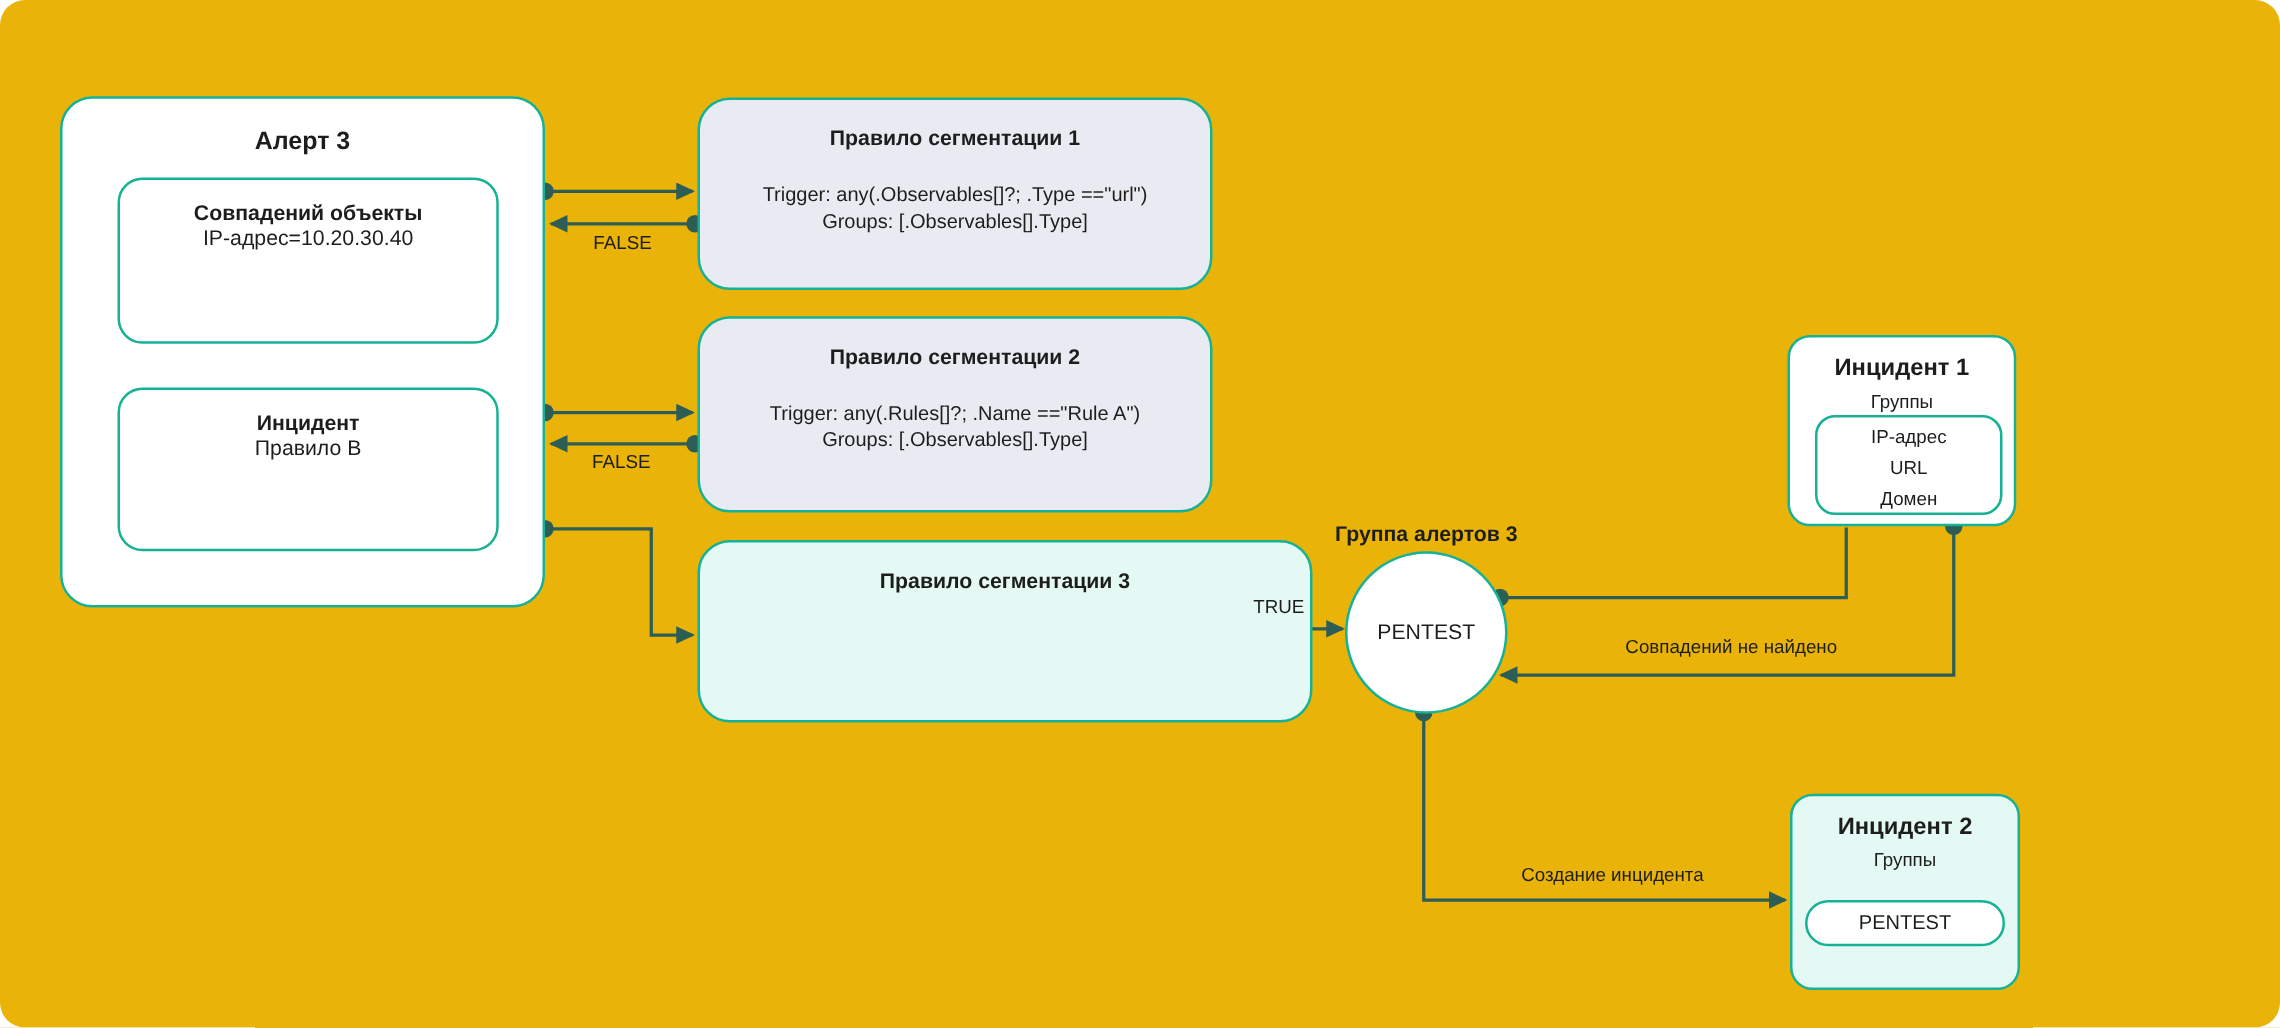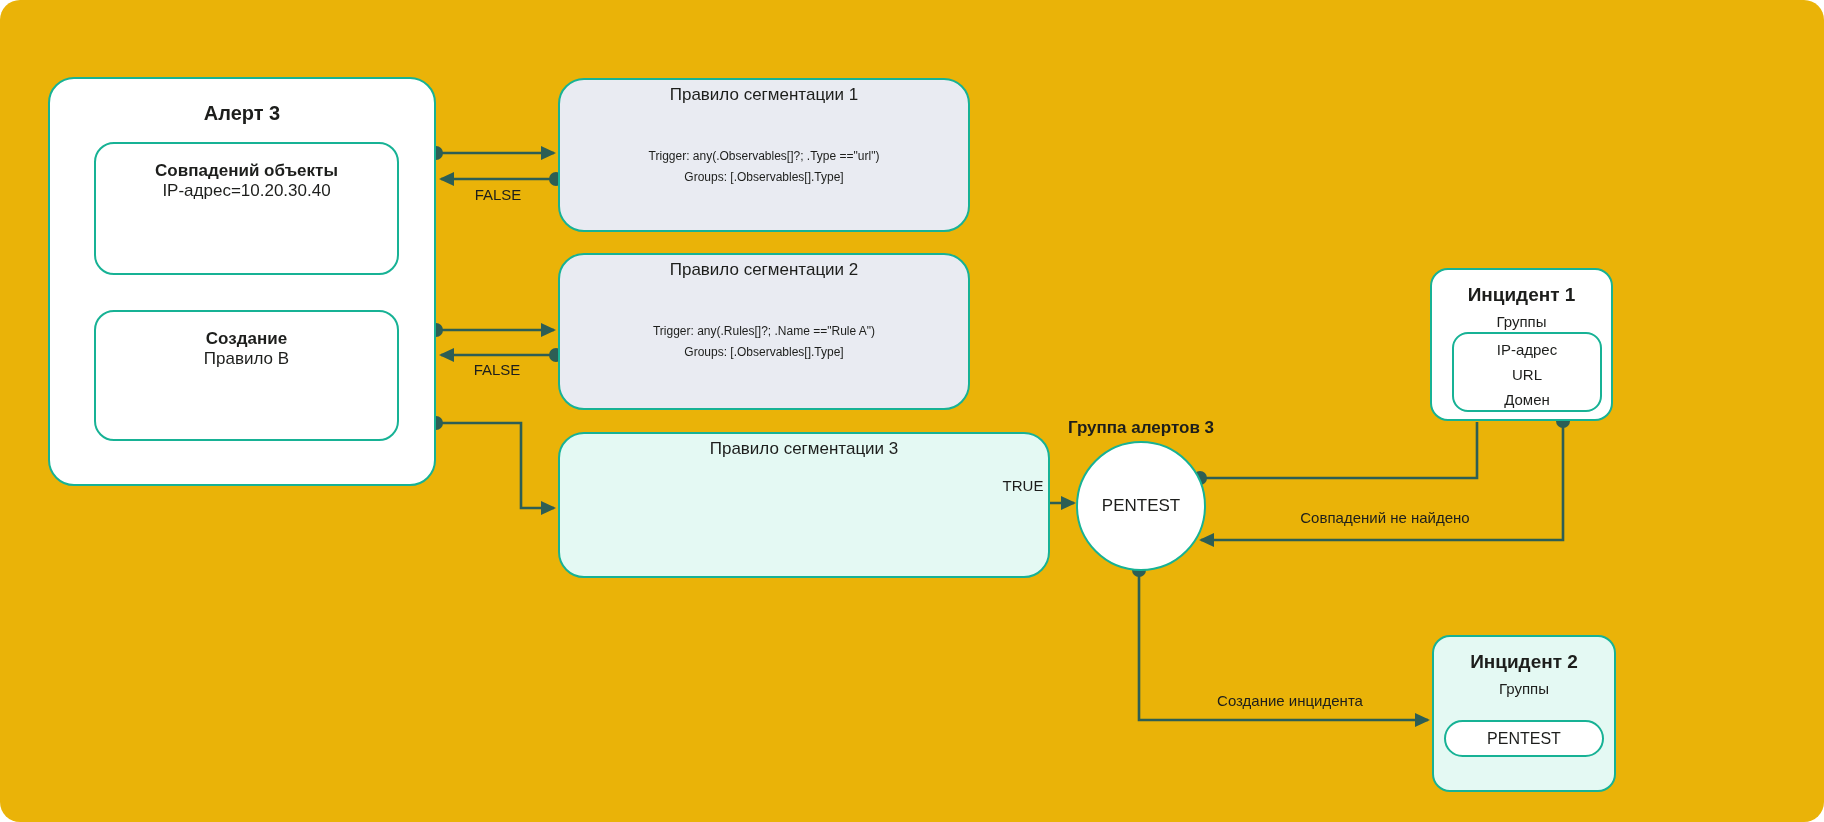--- a/index.html
+++ b/index.html
@@ -16,22 +16,22 @@
   .gray { background:#e9ebf2; }
   .mint { background:#e4f9f3; }
 
   .alert-title { font-weight:bold; font-size:20px; margin-top:23px; }
   .inner-box { position:absolute; box-sizing:border-box; border:2px solid #17b295;
                border-radius:20px; background:#ffffff; left:44px; width:305px;
                text-align:center; }
   .inner-title { font-weight:bold; font-size:17px; margin-top:17px; }
   .inner-value { font-size:17px; }
 
-  .rule-title { font-weight:normal; font-size:17px; margin-top:5px; }
-  .rule-body  { font-size:12px; margin-top:41px; line-height:21px; }
+  .rule-title { font-weight:bold; font-size:17px; margin-top:21px; }
+  .rule-body  { font-size:16px; margin-top:25px; line-height:21px; }
   .rule-small .rule-body { font-size:13px; line-height:19px; margin-top:27px; }
 
   .group-circle { position:absolute; left:1076px; top:441px; width:130px; height:130px;
                   box-sizing:border-box; border:2.5px solid #17b295; border-radius:50%;
                   background:#ffffff; display:flex; align-items:center; justify-content:center;
                   font-size:17px; }
   .group-label { position:absolute; left:1041px; top:418px; width:200px;
                  font-weight:bold; font-size:17px; text-align:center; }
 
   .incident-title { font-weight:bold; font-size:19px; margin-top:14px; }
@@ -80,21 +80,21 @@
     </g>
   </svg>
 
   <div class="box r26" style="left:48px; top:77px; width:388px; height:409px;">
     <div class="alert-title">Алерт 3</div>
     <div class="inner-box" style="top:63px; height:133px;">
       <div class="inner-title">Совпадений объекты</div>
       <div class="inner-value">IP-адрес=10.20.30.40</div>
     </div>
     <div class="inner-box" style="top:231px; height:131px;">
-      <div class="inner-title">Создание</div>
+      <div class="inner-title">Инцидент</div>
       <div class="inner-value">Правило B</div>
     </div>
   </div>
 
   <div class="box r26 gray" style="left:558px; top:78px; width:412px; height:154px;">
     <div class="rule-title">Правило сегментации 1</div>
     <div class="rule-body">
       <div>Trigger: any(.Observables[]?; .Type =="url")</div>
       <div>Groups: [.Observables[].Type]</div>
     </div>

